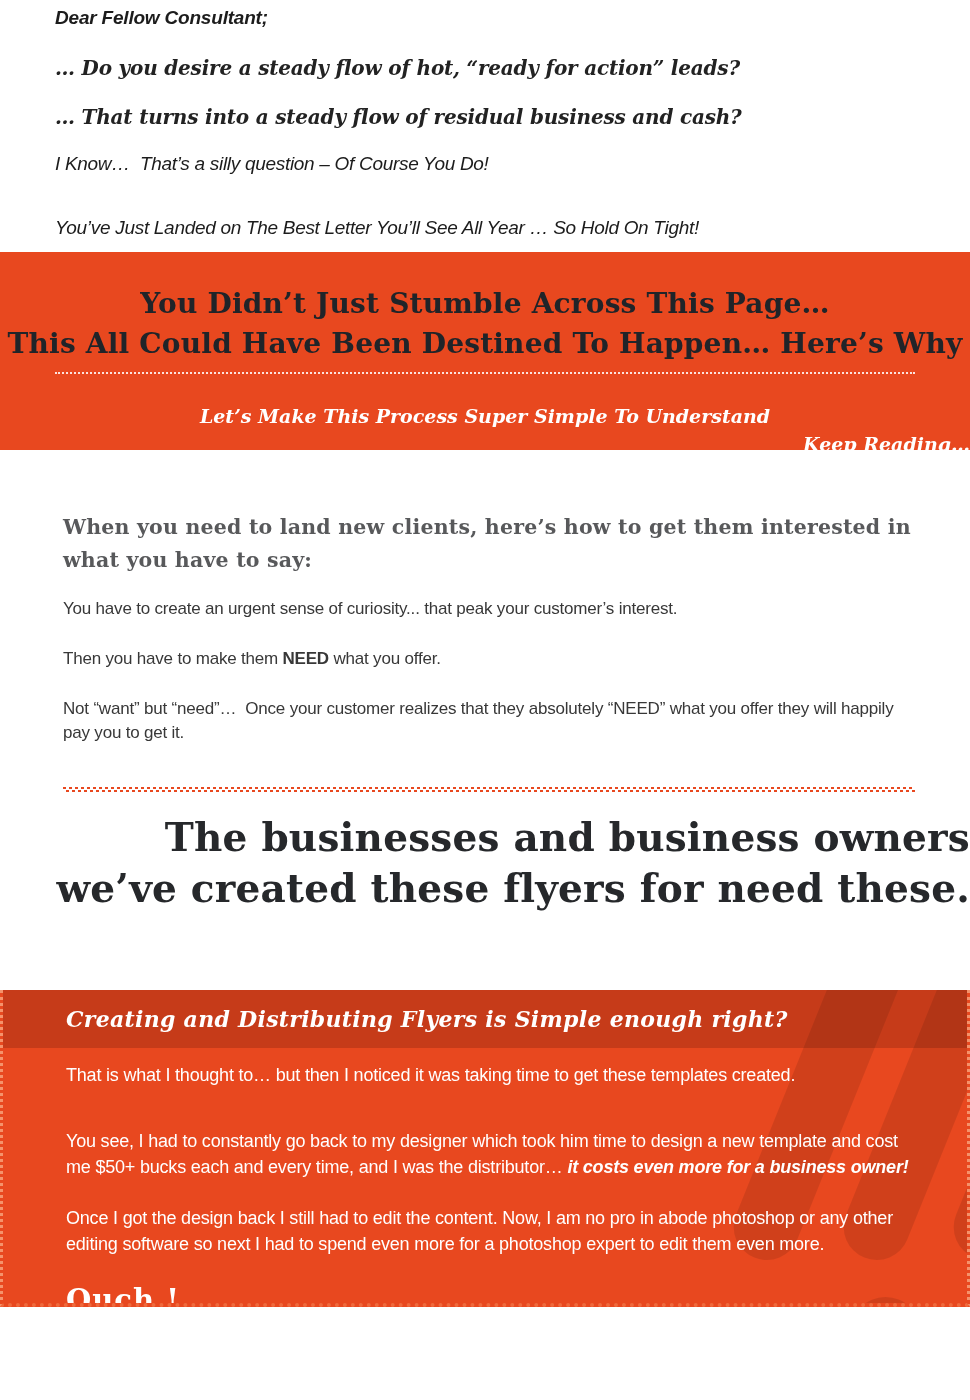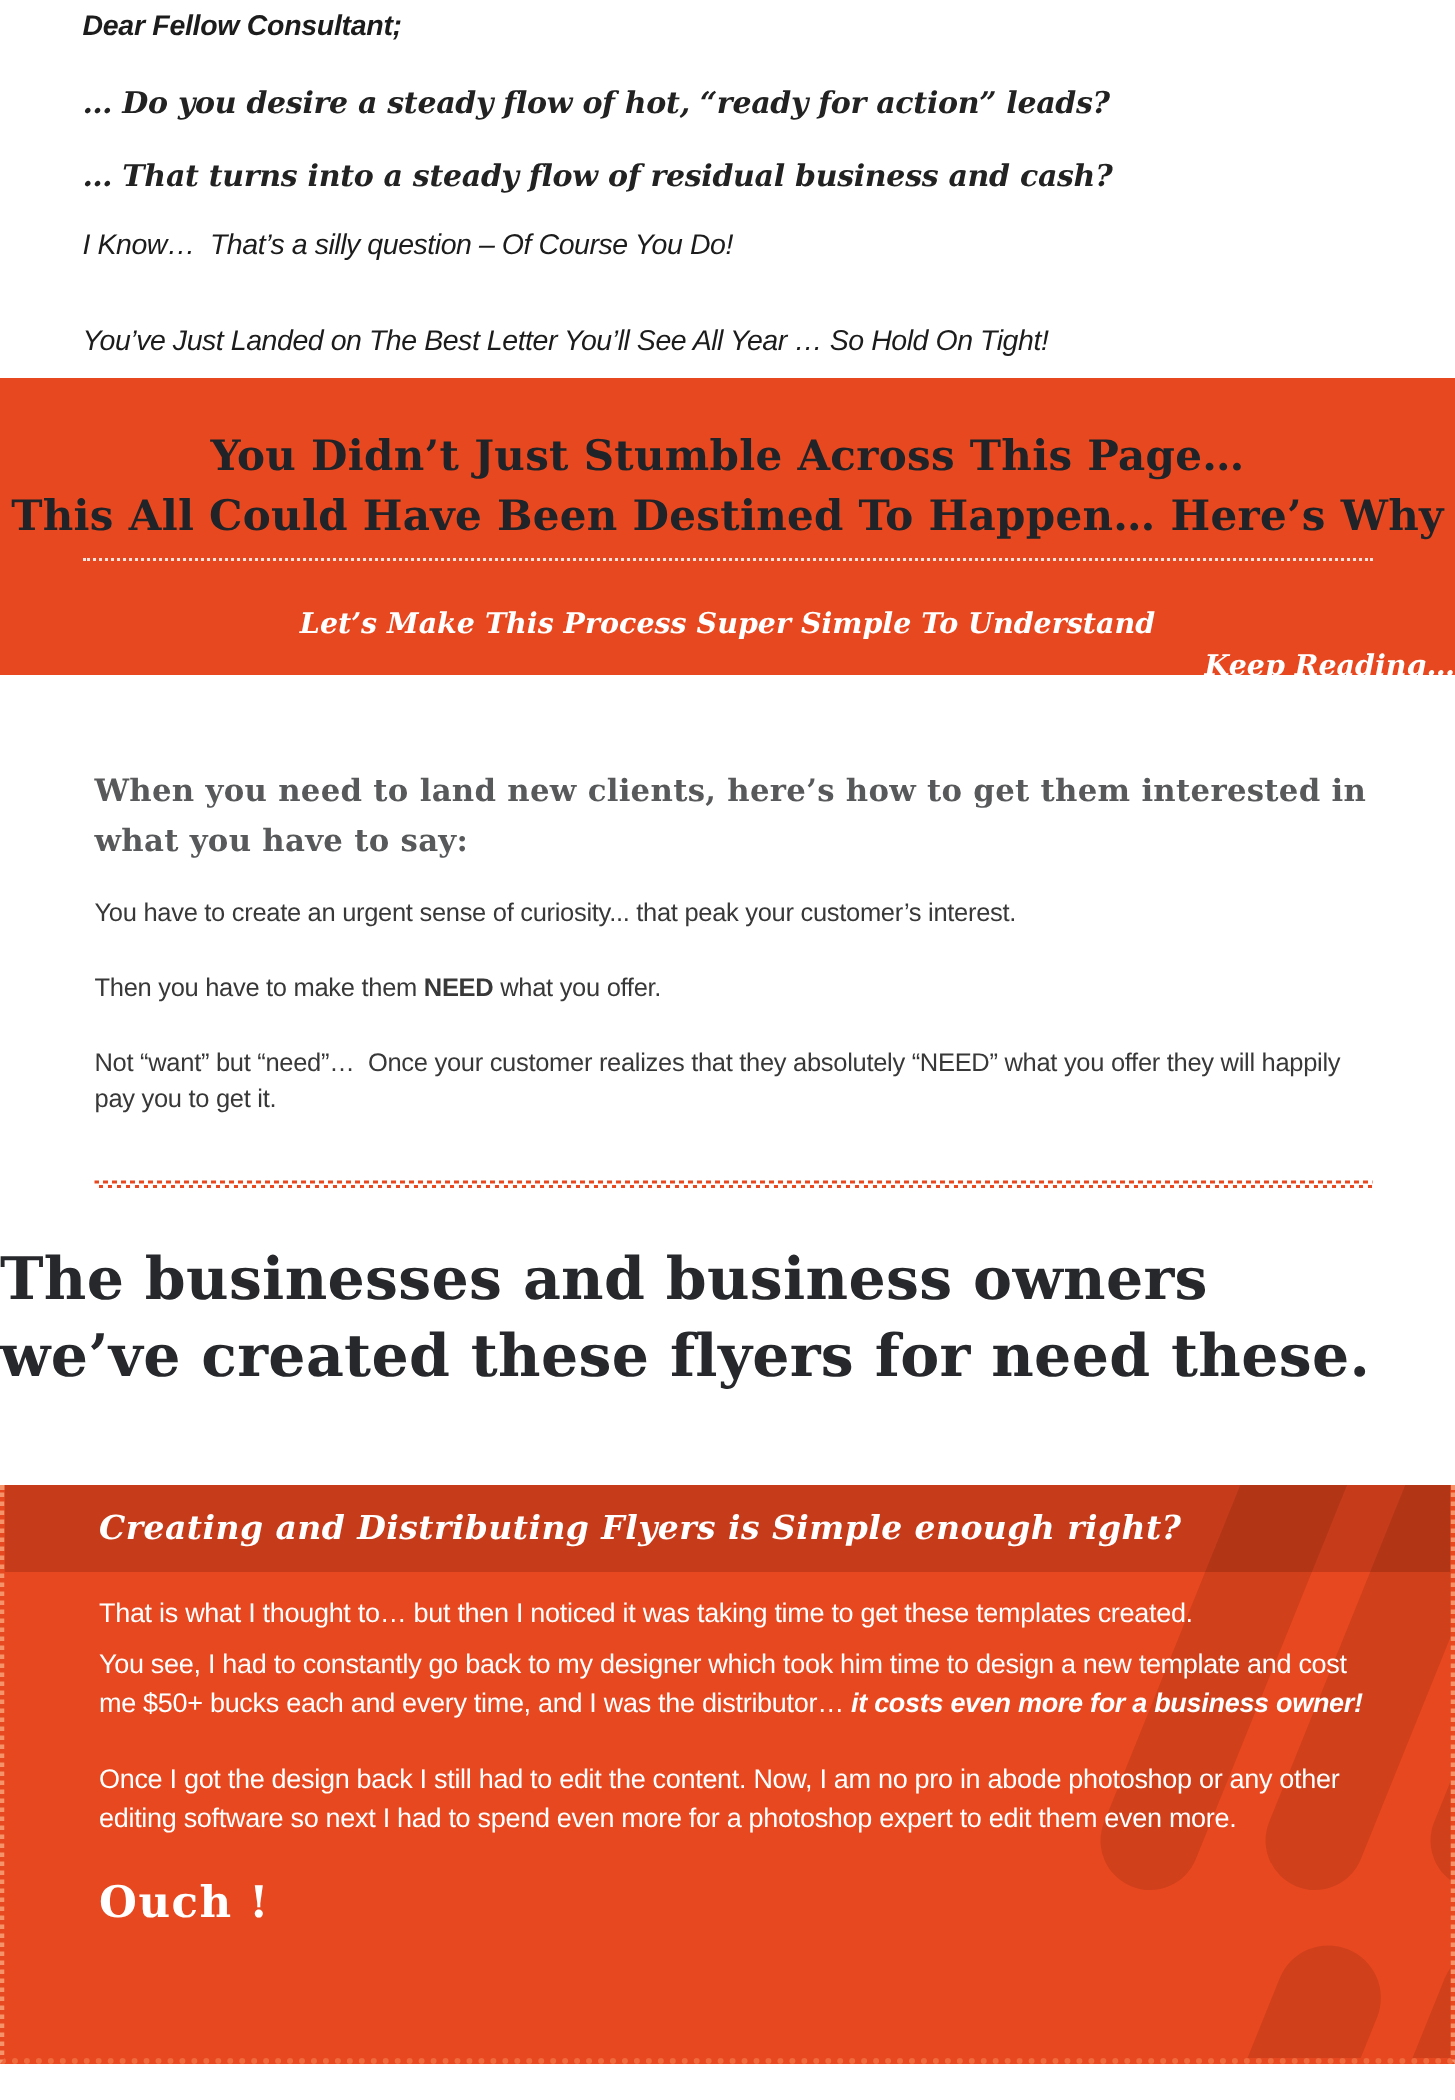--- a/index.html
+++ b/index.html
@@ -62,33 +62,33 @@
   .dashed-sep {
     margin:42px 55px 0 63px; height:5px;
     background-image:
       repeating-linear-gradient(90deg, #e8481f 0 3px, transparent 3px 6px),
       repeating-linear-gradient(90deg, #e8481f 0 3px, transparent 3px 6px);
     background-size:100% 2px, 100% 2px;
     background-position:0 0, 3px 3px;
     background-repeat:no-repeat;
   }
   .big-heading {
-    margin-top:36px; text-align:left;
+    margin-top:20px; text-align:right;
     font-family:"DejaVu Serif", serif; font-weight:bold; font-size:39px;
     line-height:51px; color:#26282b; letter-spacing:0.2px;
   }
   .package-sub {
     margin-top:12px; text-align:center;
     font-family:"DejaVu Serif", serif; font-weight:bold; font-size:23px;
     color:#e8481f; letter-spacing:0.2px;
   }
 
   
   .story {
-    position:absolute; top:990px; left:0; width:970px; height:386px;
+    position:absolute; top:990px; left:0; width:970px; height:317px;
     background:#e8481f; overflow:hidden;
     border-left:3px dotted #f5936b; border-right:3px dotted #f5936b;
     border-bottom:4px dotted #ef6a3d;
   }
   .stripe {
     position:absolute; background:rgba(0,0,0,0.10); border-radius:40px;
     transform:rotate(22deg); z-index:0;
   }
   .stripe-a { width:66px; height:340px; left:782px; top:-60px; }
   .stripe-b { width:66px; height:340px; left:892px; top:-60px; }
@@ -100,21 +100,21 @@
     display:flex; align-items:center; padding-left:63px;
   }
   .story-band-text {
     font-family:"DejaVu Serif", serif; font-weight:bold; font-style:italic;
     font-size:22px; color:#ffffff; letter-spacing:0.3px;
   }
   .story-para {
     position:relative; z-index:1; margin:14px 52px 0 63px; max-width:860px;
     font-size:18px; line-height:26px; color:#ffffff; letter-spacing:-0.2px;
   }
-  .story-para.p2 { margin-top:8px; }
+  .story-para.p2 { margin-top:40px; }
   .story-para.p3 { margin-top:25px; }
   .bold-it-inline { font-weight:bold; font-style:italic; }
   .ouch {
     position:relative; z-index:1; margin:26px 0 0 63px;
     font-family:"DejaVu Serif", serif; font-weight:bold; font-size:29px;
     color:#ffffff; letter-spacing:1px;
   }
 </style>
 </head>
 <body>

